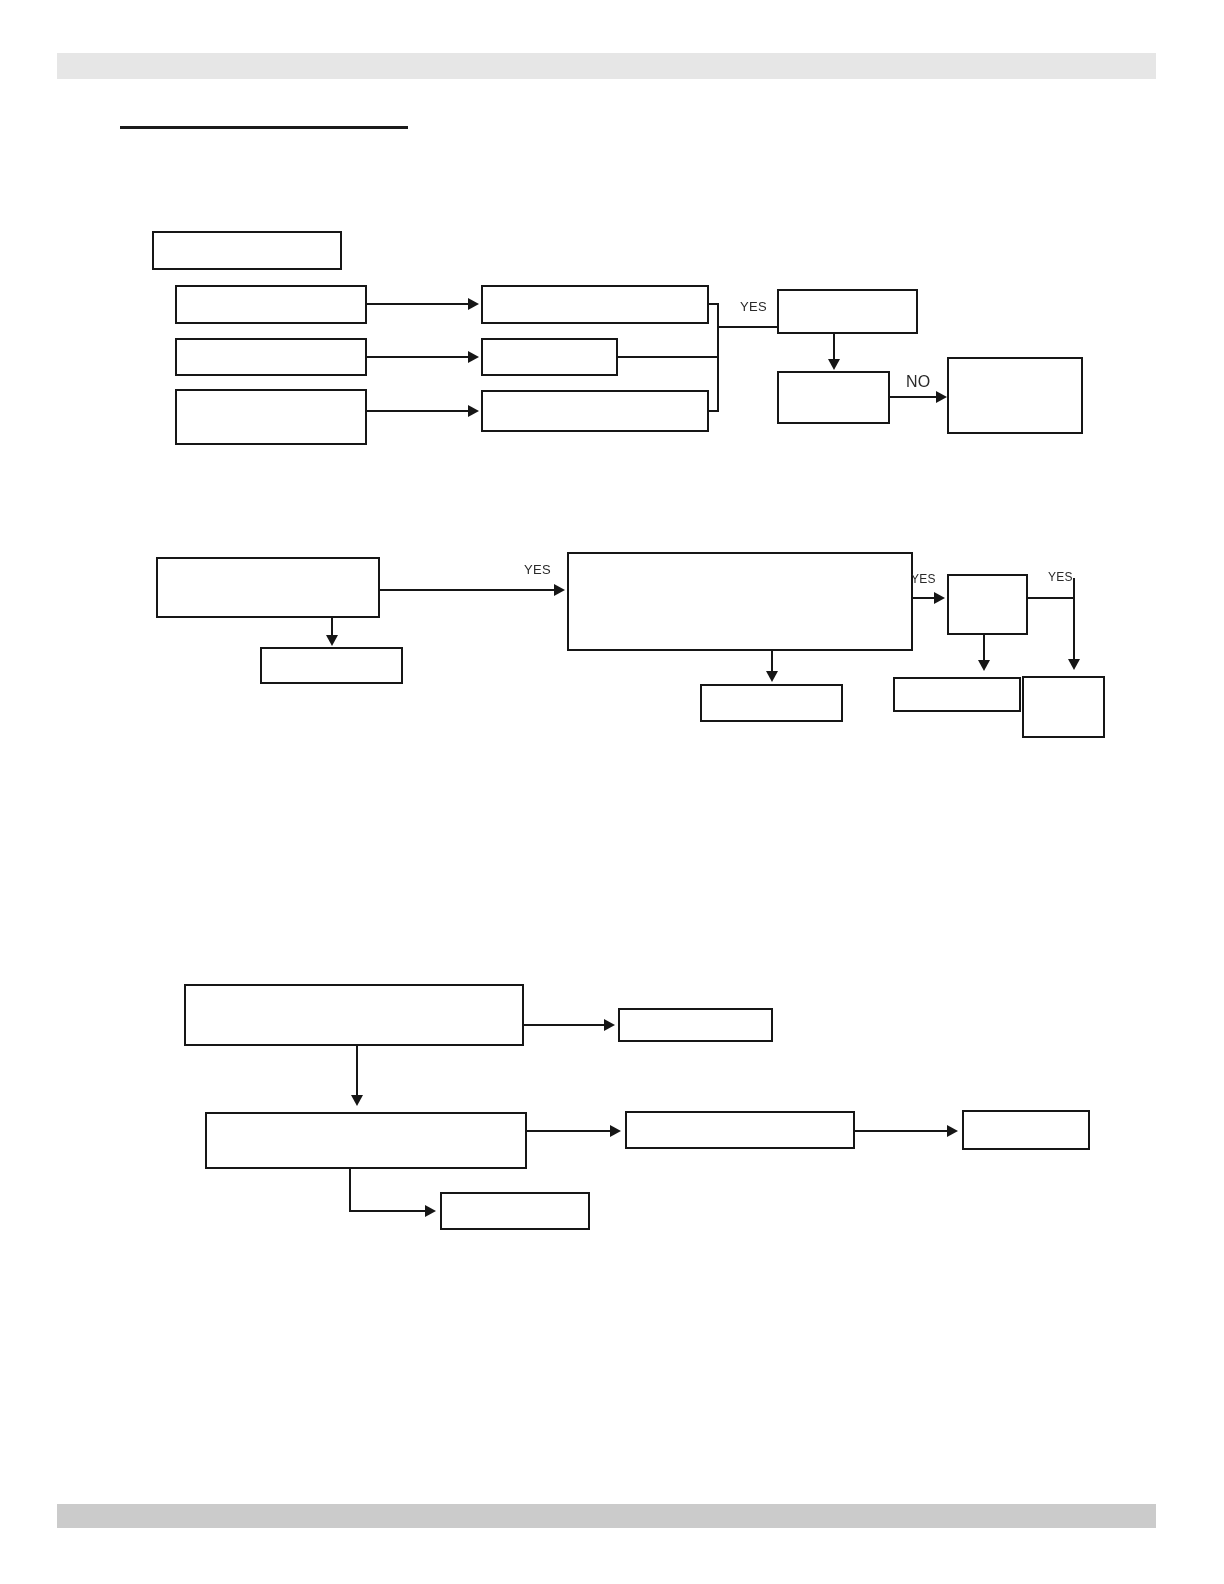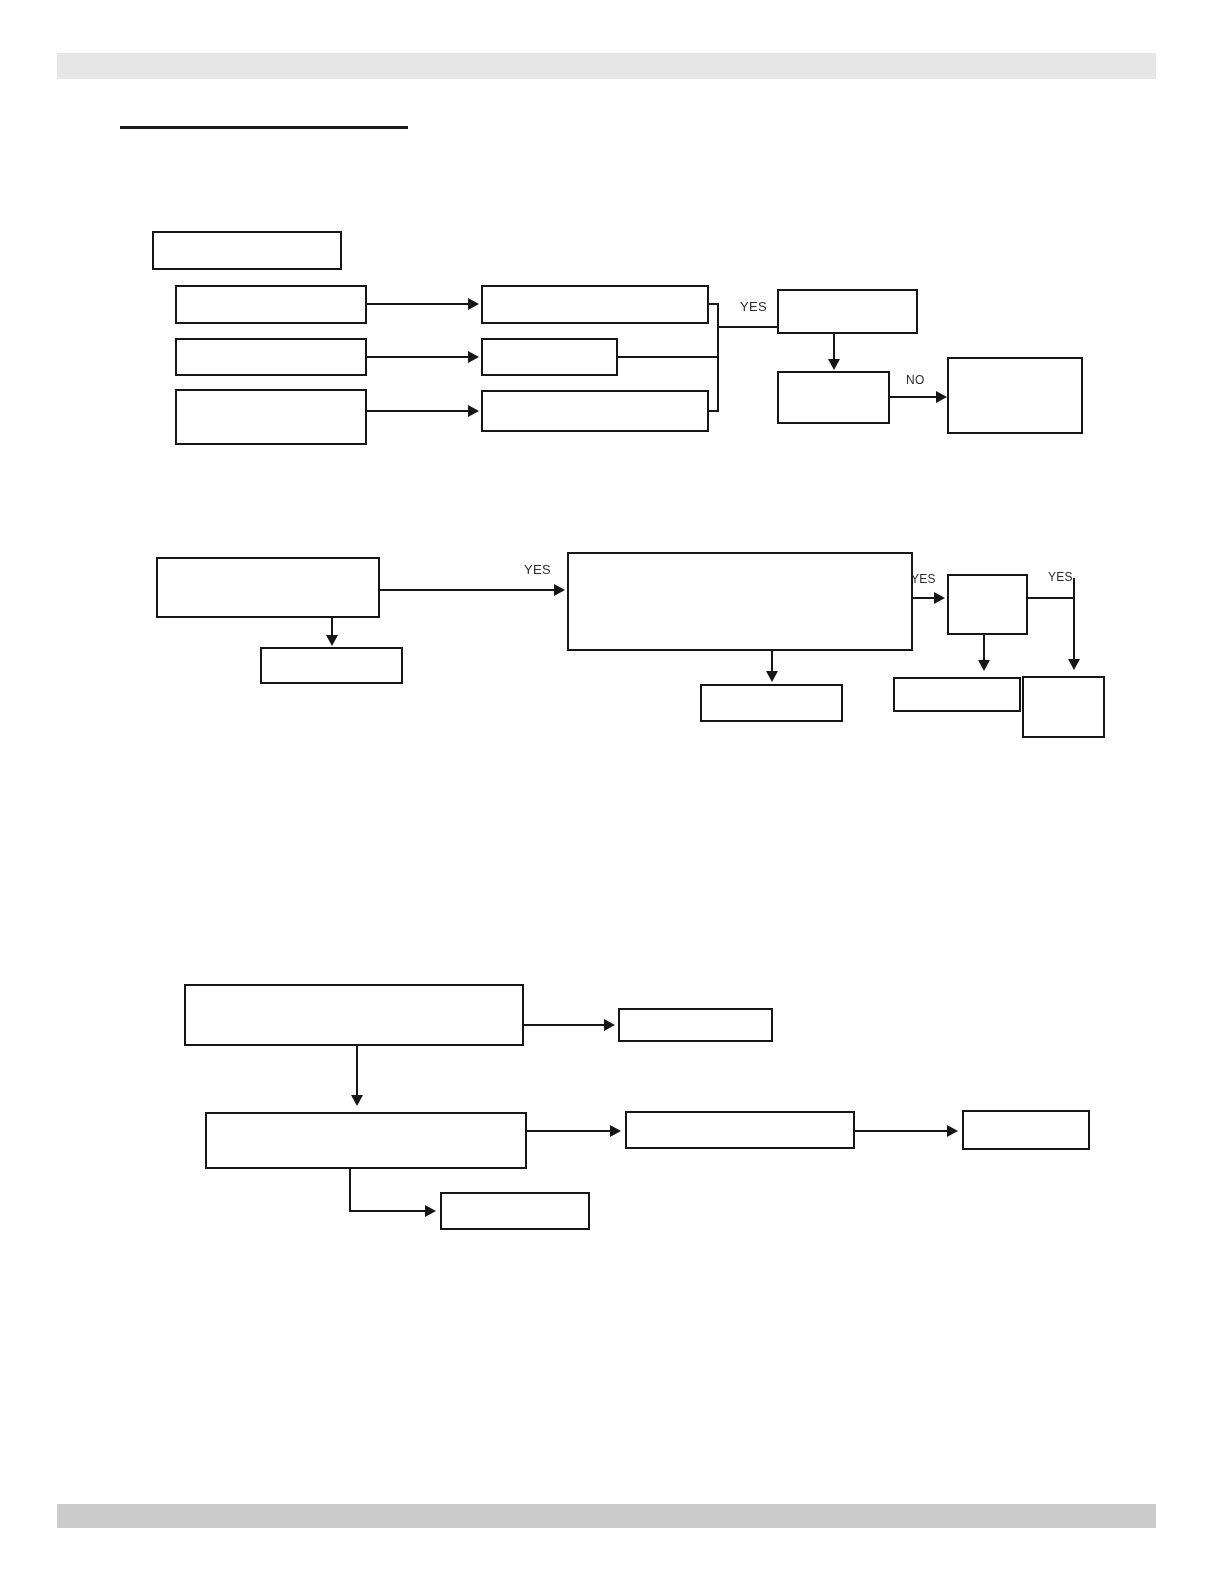--- a/index.html
+++ b/index.html
@@ -132,21 +132,21 @@
     <div class="edge v" style="left:717px;top:303px;height:109px;"></div>
     <div class="edge h" style="left:717px;top:326px;width:60px;"></div>
 
     <div class="elabel" style="left:740px;top:299px;">YES</div>
 
     <div class="edge v" style="left:833px;top:334px;height:26px;"></div>
     <div class="arrow down" style="left:828px;top:359px;"></div>
 
     <div class="edge h" style="left:890px;top:396px;width:47px;"></div>
     <div class="arrow right" style="left:936px;top:391px;"></div>
-    <div class="elabel" style="left:906px;top:373px;font-size:12px;">NO</div>
+    <div class="elabel" style="left:906px;top:373px;font-size:16px;">NO</div>
   </div>
 
   <div class="fc">
 
     <div class="node" style="left:156px;top:557px;width:224px;height:61px;">
       <span class="txt"></span>
     </div>
 
     <div class="node" style="left:260px;top:647px;width:143px;height:37px;">
       <span class="txt"></span>

